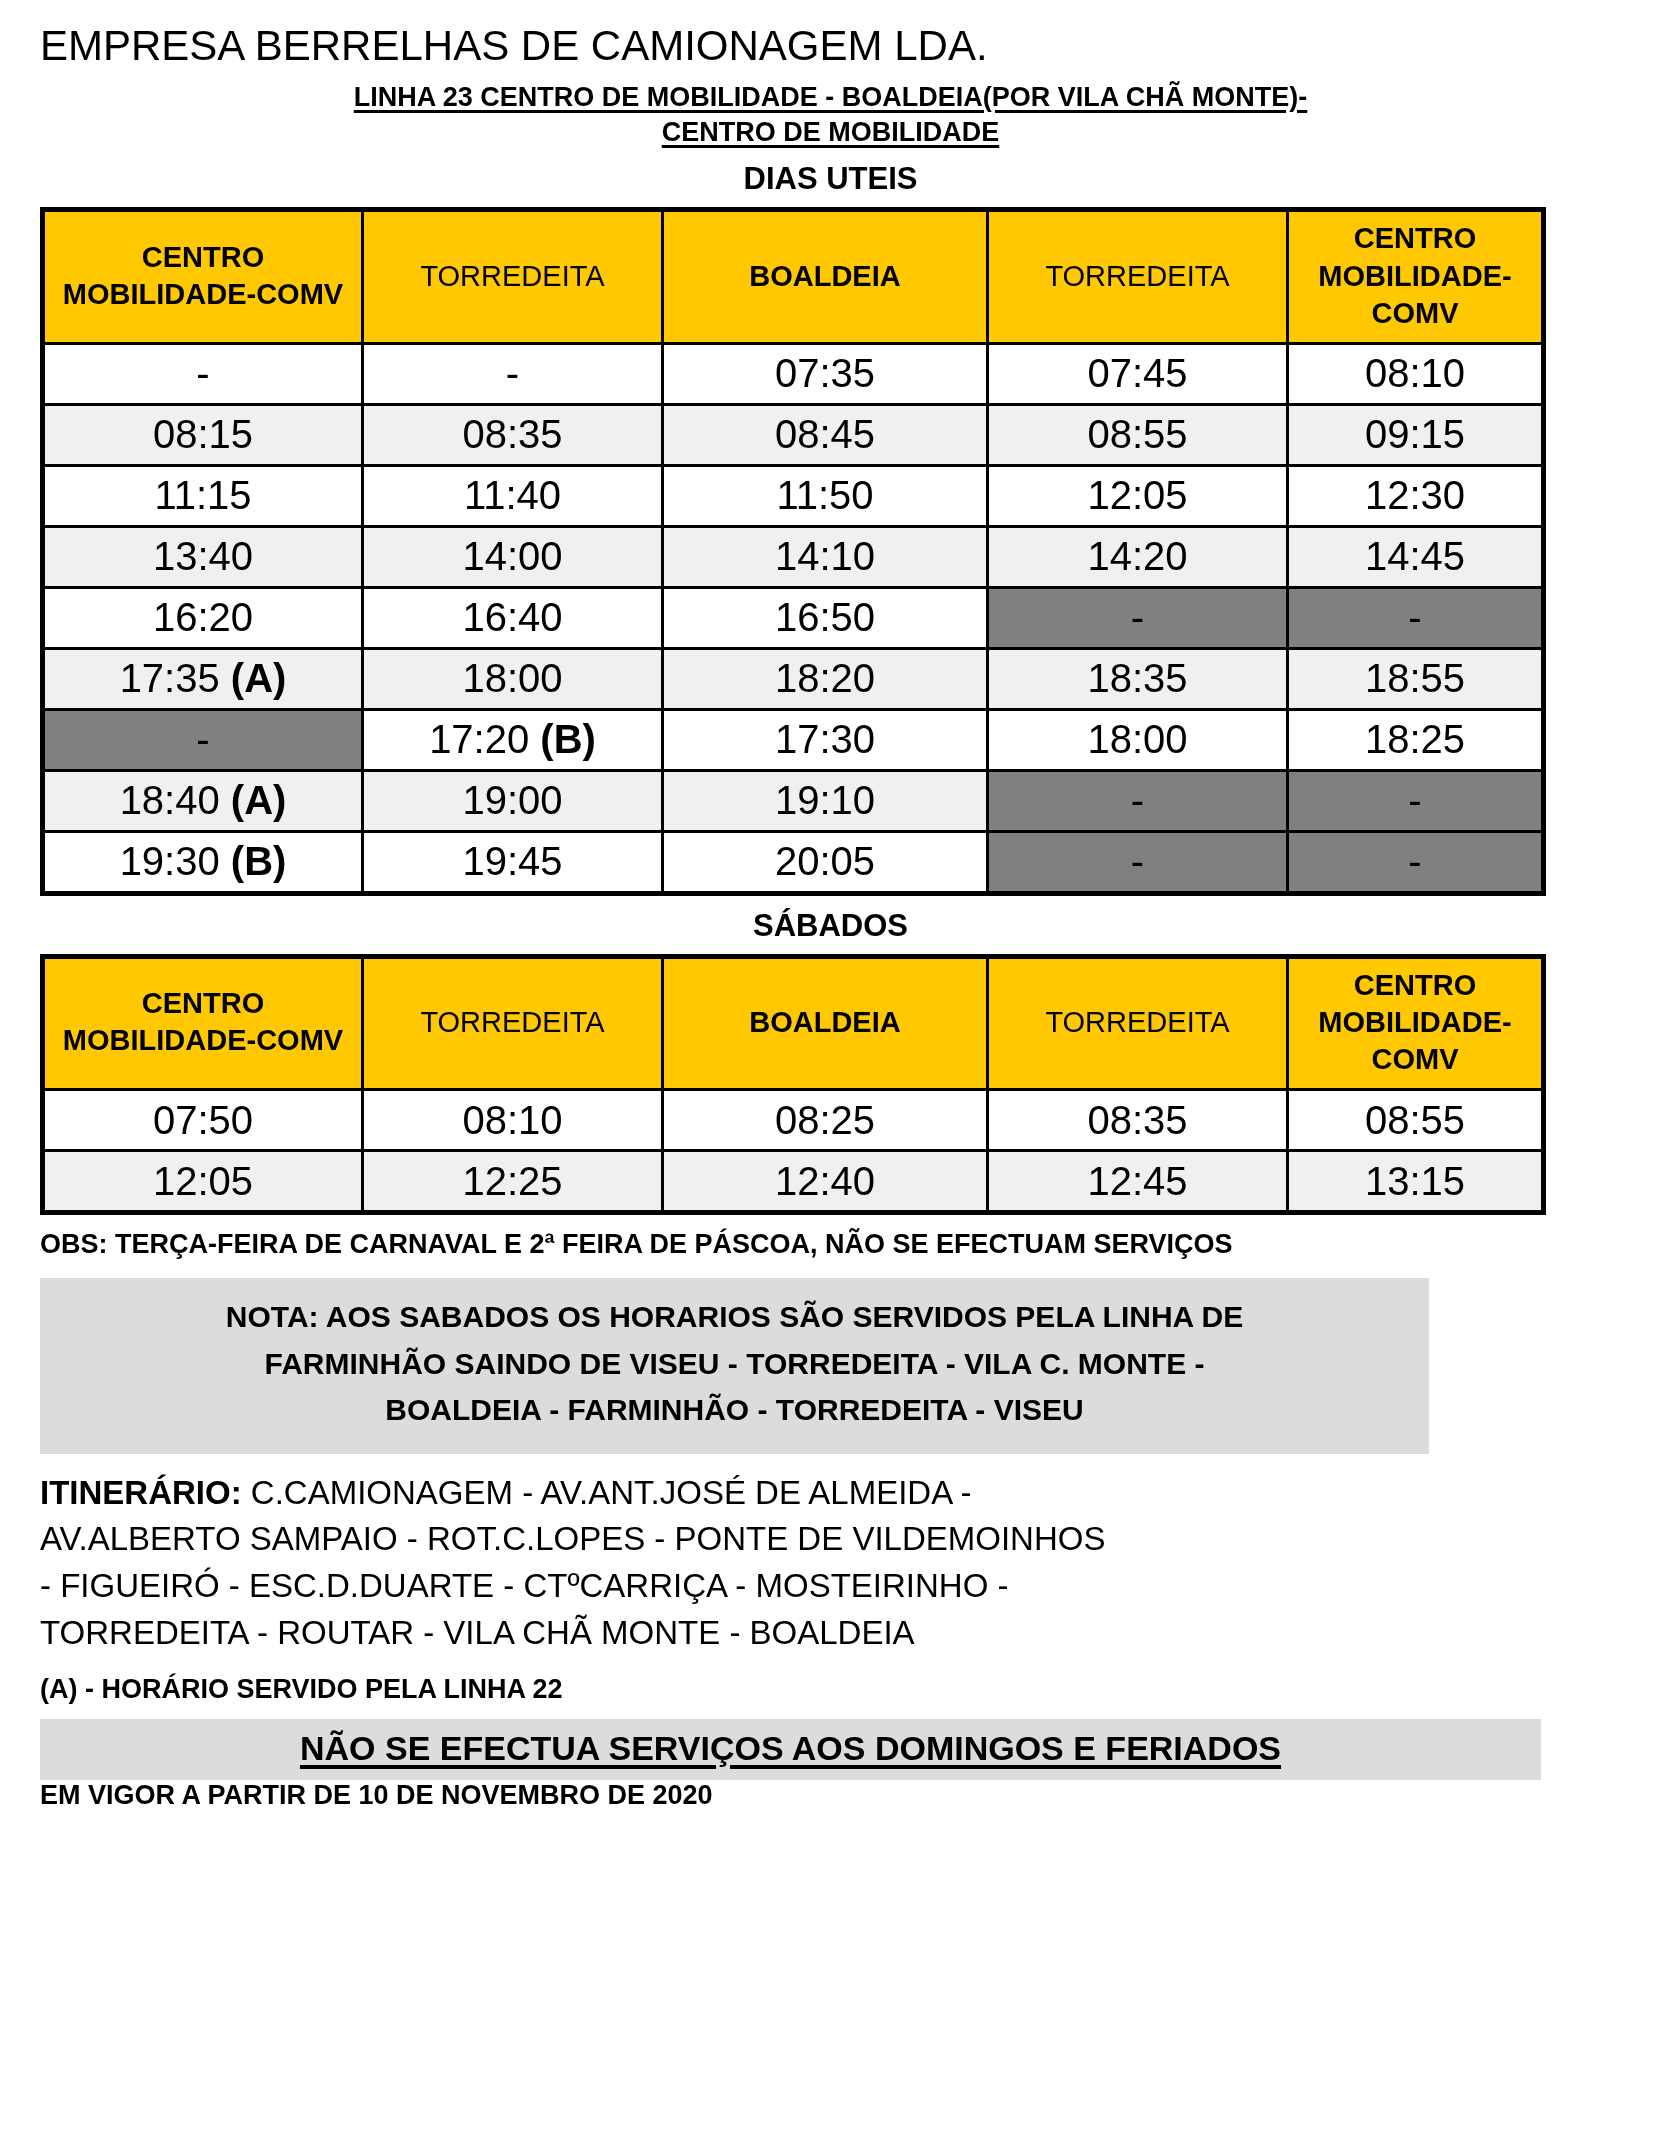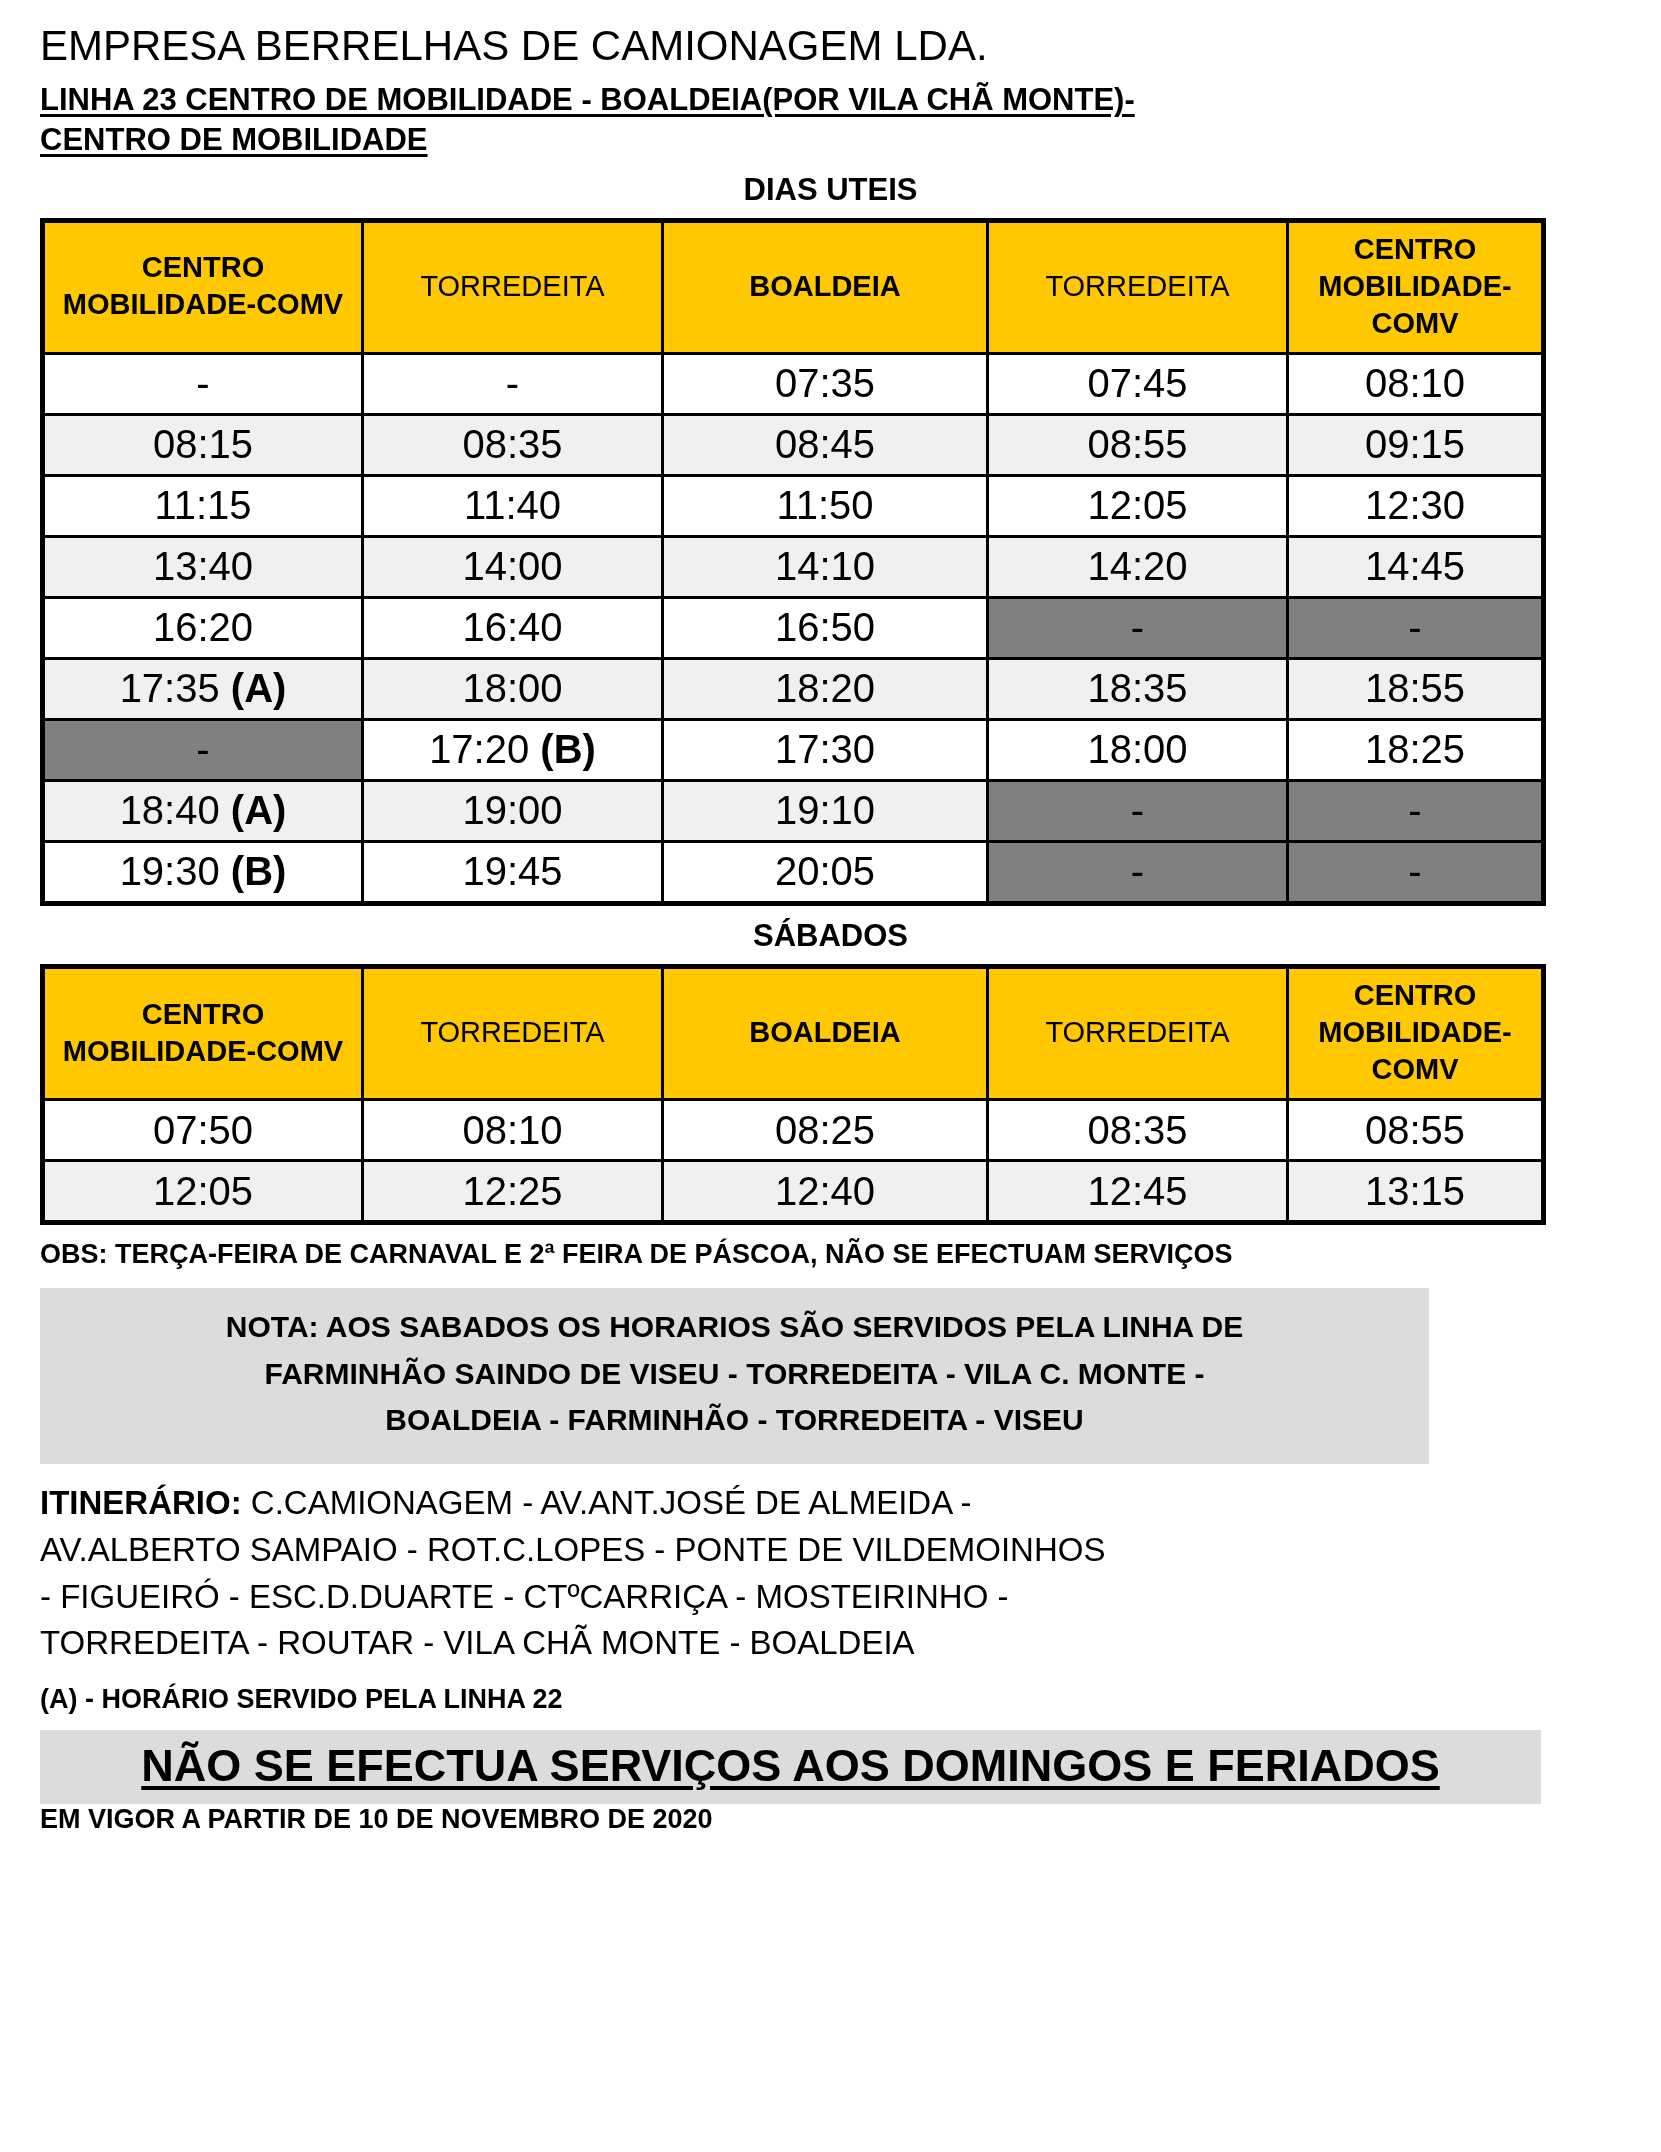--- a/index.html
+++ b/index.html
@@ -25,22 +25,23 @@
   
   .company {
     font-size: 42px;
     font-weight: normal;
     letter-spacing: 0px;
     padding-top: 22px;
     line-height: 1.15;
     white-space: nowrap;
   }
   .line-title {
-    font-size: 31px;
-    font-weight: bold;
+    font-size: 27px;
+    font-weight: bold;
+    text-align: center;
     line-height: 1.28;
     margin-top: 10px;
   }
   .line-title .u {
     text-decoration: underline;
     text-underline-offset: 4px;
     text-decoration-thickness: 3px;
   }
   .title-l1 { display: block; white-space: nowrap; }
   .title-l2 { display: block; }
@@ -139,21 +140,21 @@
   
   .sunday {
     background: #dcdcdc;
     margin-top: 14px;
     padding: 10px 0 12px 0;
     text-align: center;
     width: 1501px;
     box-sizing: border-box;
   }
   .sunday b {
-    font-size: 45px;
+    font-size: 34px;
     font-weight: bold;
     text-decoration: underline;
     text-underline-offset: 5px;
     text-decoration-thickness: 4px;
   }
 
   
   .valid {
     font-size: 27px;
     font-weight: bold;

